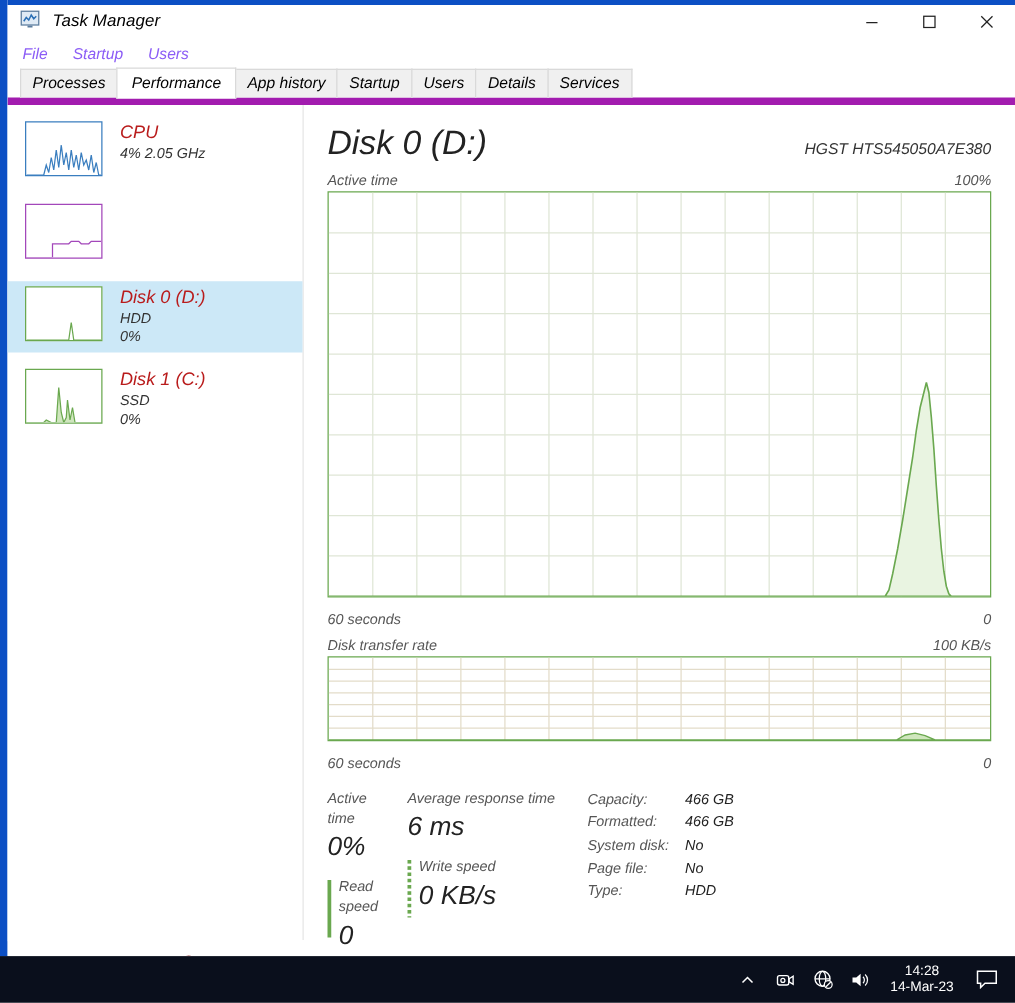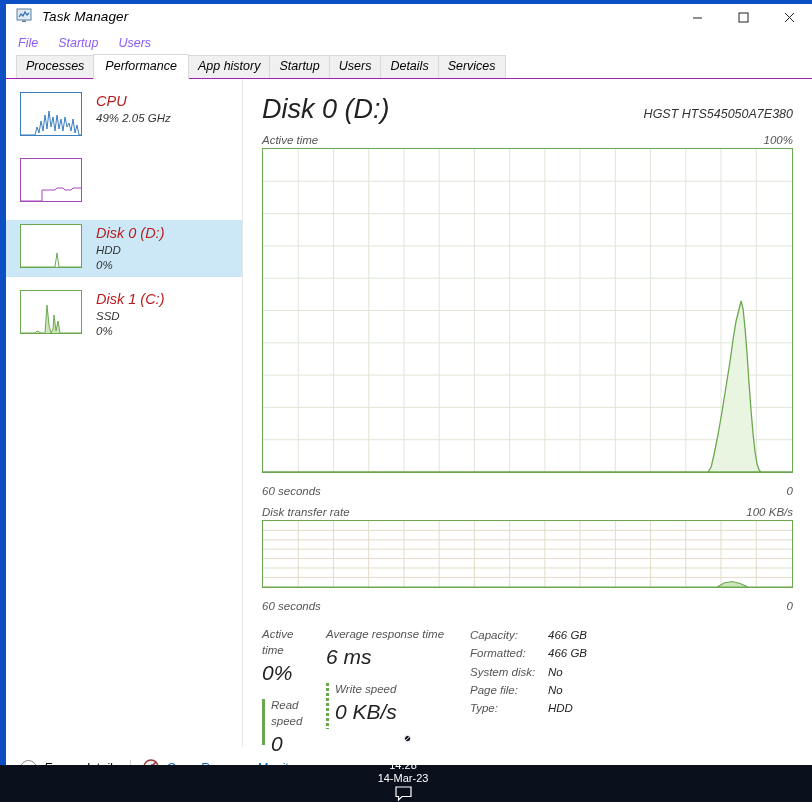--- a/index.html
+++ b/index.html
@@ -41,21 +41,21 @@
   }
   
   #menubar{
     height:22px;display:flex;align-items:center;padding-left:12px;gap:20px;
     font-size:12.5px;color:#8b5cf6;background:#fff;
   }
   #menubar span{cursor:default;}
   
   #tabstrip{
     height:24px;display:flex;align-items:flex-end;padding-left:10px;
-    border-bottom:1px solid #a21caf;background:#fff;position:relative;
+    border-bottom:6px solid #a21caf;background:#fff;position:relative;
   }
   .tab{
     font-size:12.5px;color:#000;padding:3px 9px 4px 9px;
     background:#f0f0f0;border:1px solid #d9d9d9;border-bottom:none;
     margin-right:-1px;line-height:15px;
   }
   .tab.active{
     background:#ffffff;border-color:#d9d9d9;position:relative;z-index:3;
     padding:4px 11px 5px 11px;margin-bottom:-1px;
   }
@@ -115,21 +115,21 @@
   .circ{
     width:17px;height:17px;border-radius:50%;border:1px solid #8a8a8a;
     display:flex;align-items:center;justify-content:center;box-sizing:border-box;
   }
   .fsep{width:1px;height:17px;background:#cfcfcf;margin:0 12px;}
   .reslink{display:flex;align-items:center;gap:7px;font-size:12.5px;color:#0a5fb4;cursor:pointer;}
   
   #taskbar{
     position:absolute;left:0;bottom:0;width:812px;height:37px;
     background:#0a0f1c;display:flex;align-items:center;justify-content:flex-end;
-    padding-right:6px;box-sizing:border-box;flex-direction:column;
+    padding-right:6px;box-sizing:border-box;
   }
   .tb-ico{width:30px;height:37px;display:flex;align-items:center;justify-content:center;color:#fff;}
   .tb-clock{
     color:#fff;font-size:11px;line-height:13px;text-align:center;
     padding:0 9px;display:flex;flex-direction:column;justify-content:center;height:37px;
   }
   .tb-notify{width:34px;height:37px;display:flex;align-items:center;justify-content:center;}
 </style>
 </head>
 <body>
@@ -187,21 +187,21 @@
     <div id="sidebar">
 
       <div class="side-item">
         <div class="mini" style="border:1px solid #3a7ebf">
           <svg viewBox="0 0 60 42" preserveAspectRatio="none">
             <polyline fill="none" stroke="#3a7ebf" stroke-width="1" points="0,42 14,42 16,34 18,40 20,28 22,38 24,22 26,36 28,18 30,34 32,24 34,38 36,22 38,36 40,26 42,38 44,24 46,34 48,30 50,38 52,26 54,40 56,32 58,42 60,42"></polyline>
           </svg>
         </div>
         <div class="side-text">
           <div class="side-title">CPU</div>
-          <div class="side-sub">49% 2.05 GHz</div>
+          <div class="side-sub">4% 2.05 GHz</div>
         </div>
       </div>
 
       <div class="side-item">
         <div class="mini" style="border:1px solid #a347ba">
           <svg viewBox="0 0 60 42" preserveAspectRatio="none">
             <polyline fill="none" stroke="#a347ba" stroke-width="1" points="0,42 21,42 21,31 34,31 36,29 42,29 44,31 50,31 52,29 60,29"></polyline>
           </svg>
         </div>
       </div>

